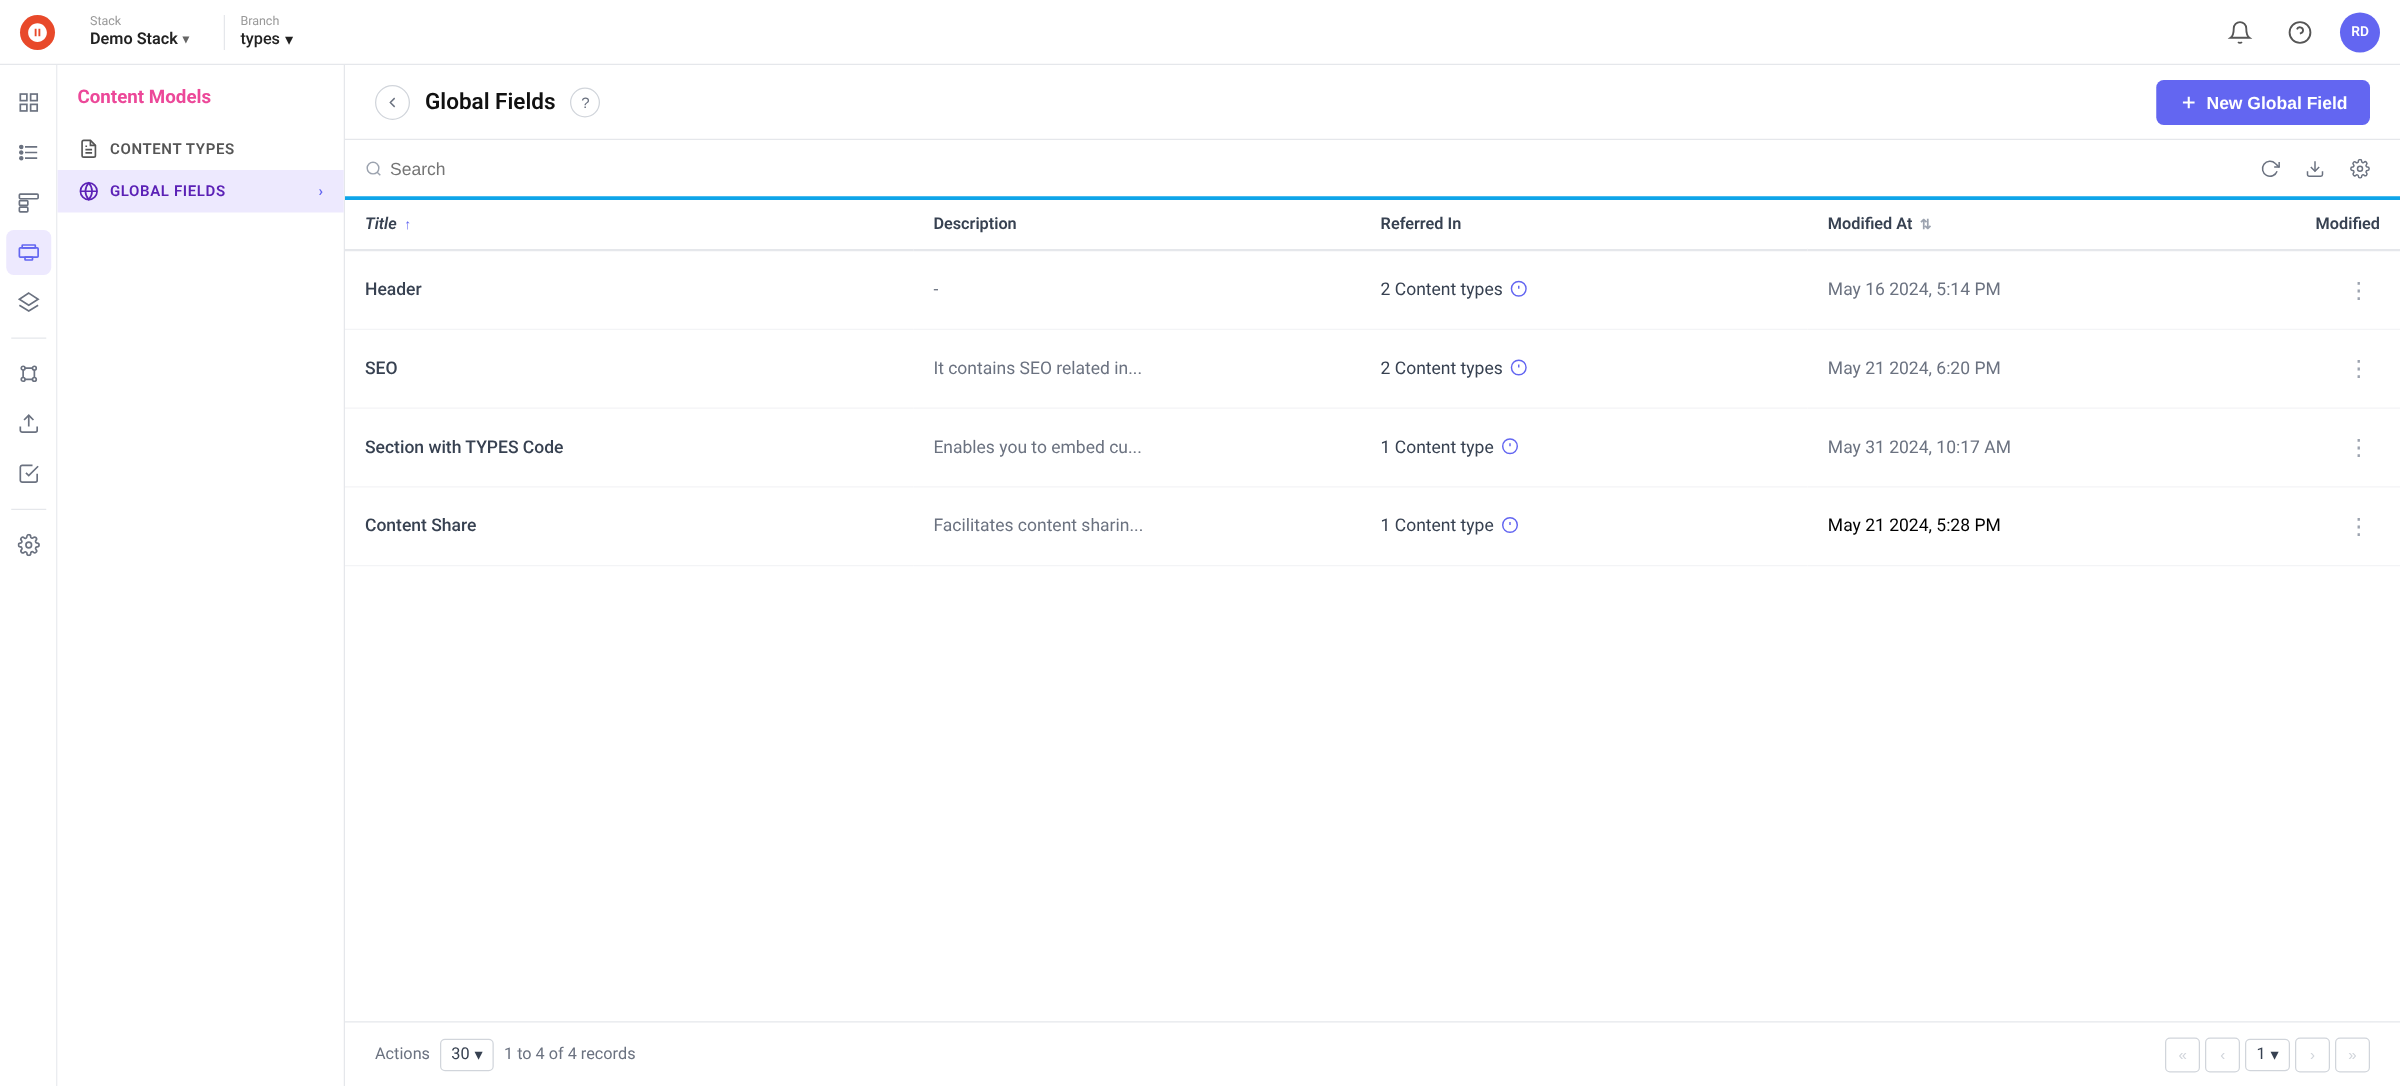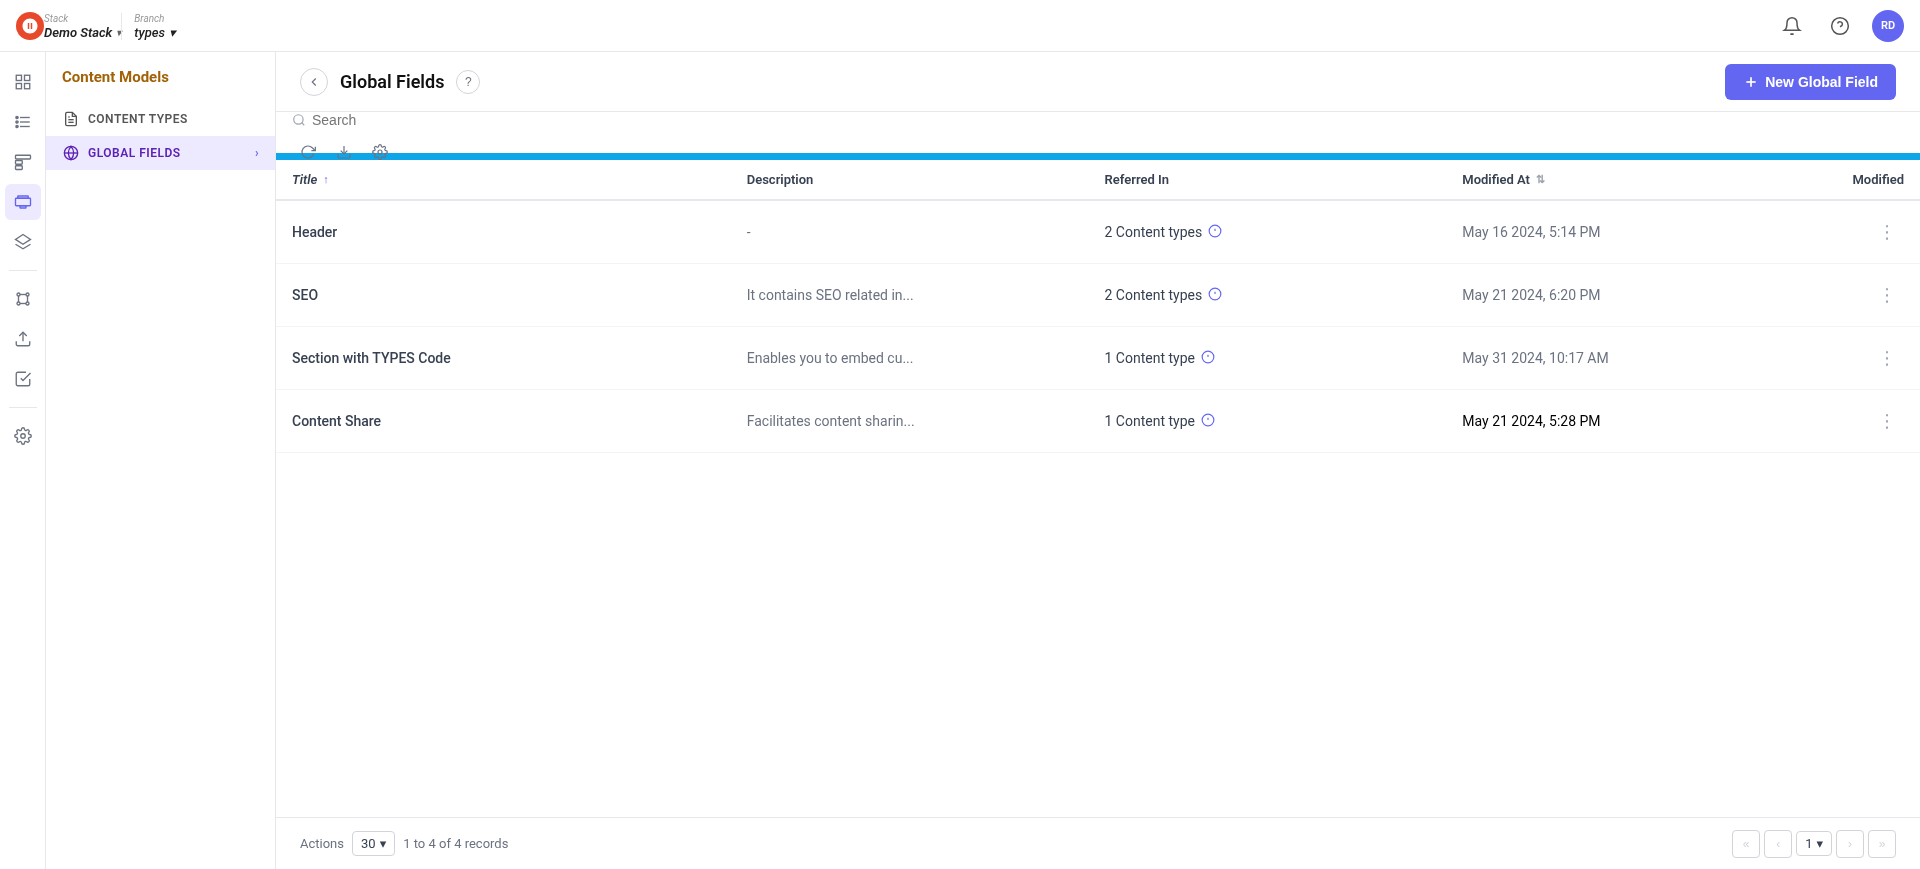--- a/index.html
+++ b/index.html
@@ -10,21 +10,21 @@
       height: 52px;
       background: #fff;
       border-bottom: 1px solid #e5e7eb;
       display: flex;
       align-items: center;
       padding: 0 16px;
       justify-content: space-between;
       flex-shrink: 0;
       z-index: 100;
     }
-    .top-nav-left { display: flex; align-items: flex-end; gap: 0; font-style: italic; }
+    .top-nav-left { display: flex; align-items: flex-start; gap: 28px; }
     .brand-logo { width: 28px; height: 28px; background: #e8492a; border-radius: 50%; display: flex; align-items: center; justify-content: center; color: #fff; font-weight: bold; font-size: 12px; flex-shrink: 0; }
     .stack-info { display: flex; flex-direction: column; cursor: pointer; }
     .stack-label { font-size: 10px; color: #999; line-height: 1.2; }
     .stack-name { font-size: 13px; font-weight: 600; color: #222; display: flex; align-items: center; gap: 4px; }
     .stack-name .chevron { font-size: 10px; color: #666; }
     .branch-info { display: flex; flex-direction: column; cursor: pointer; padding-left: 12px; border-left: 1px solid #e5e7eb; }
     .branch-label { font-size: 10px; color: #999; line-height: 1.2; }
     .branch-name { font-size: 13px; font-weight: 500; color: #222; display: flex; align-items: center; gap: 4px; }
     .top-nav-right { display: flex; align-items: flex-start; gap: 16px; }
     .nav-icon-btn { width: 32px; height: 32px; border-radius: 50%; border: none; background: transparent; cursor: pointer; display: flex; align-items: center; justify-content: center; color: #555; font-size: 18px; }
@@ -68,21 +68,21 @@
       border-right: 1px solid #e5e7eb;
       display: flex;
       flex-direction: column;
       flex-shrink: 0;
       padding: 16px 0;
     }
     .content-nav-title {
       font-size: 15px;
       font-weight: 700;
       padding: 0 16px 16px;
-      color: #a16207;
+      color: #ec4899;
     }
     .nav-section-item {
       display: flex;
       align-items: center;
       gap: 8px;
       padding: 8px 16px;
       cursor: pointer;
       color: #555;
       font-size: 12px;
       font-weight: 600;
@@ -148,27 +148,26 @@
       font-weight: 600;
       cursor: pointer;
       display: flex;
       align-items: center;
       gap: 6px;
     }
 
     
     .table-toolbar {
       height: 48px;
-      border-bottom: 7px solid #0ea5e9;
+      border-bottom: 3px solid #0ea5e9;
       display: flex;
       padding: 0 16px;
       gap: 8px;
       flex-shrink: 0;
       background: #fff;
-      flex-direction: column;
     }
     .search-input-wrapper {
       flex: 1;
       display: flex;
       align-items: center;
       gap: 6px;
       color: #9ca3af;
     }
     .search-input {
       border: none;

